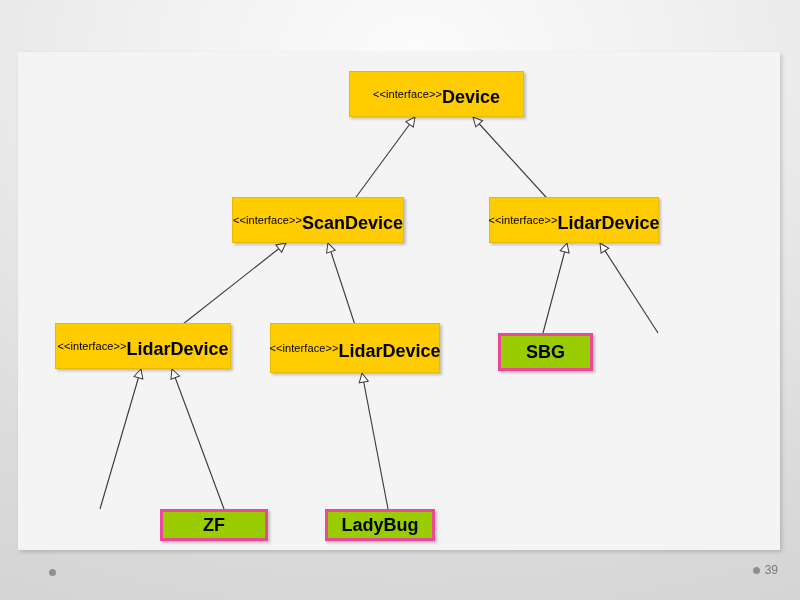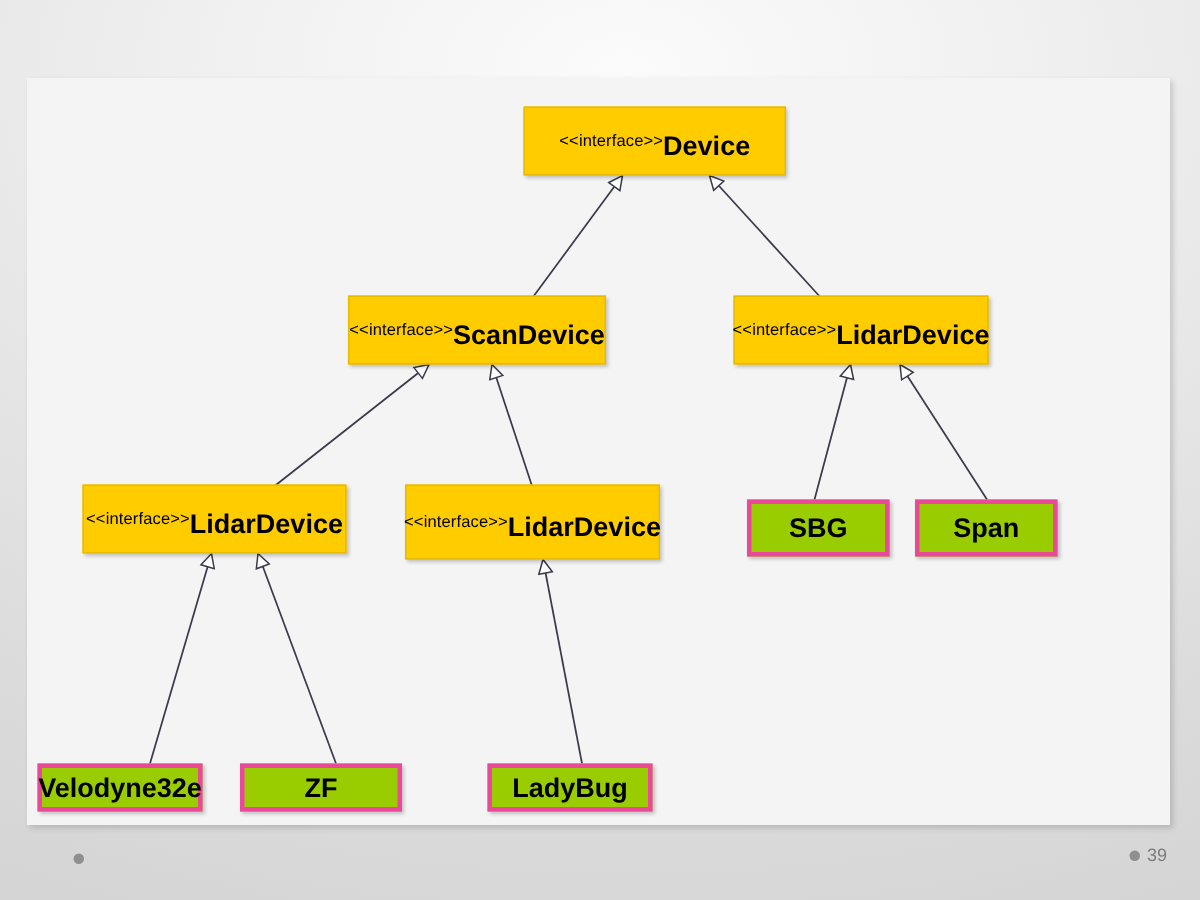--- a/index.html
+++ b/index.html
@@ -187,27 +187,21 @@
 
       <div class="node iface" style="left:252px; top:271px; width:170px; height:50px;">
         <div class="stereotype">&lt;&lt;interface&gt;&gt;</div>
         <div class="node-name">LidarDevice</div>
       </div>
 
       <div class="node leaf" style="left:480px; top:281px; width:95px; height:38px;">
         <div class="node-name">SBG</div>
       </div>
 
-      <div class="node leaf" style="left:592px; top:281px; width:95px; height:38px;">
-        <div class="node-name">Span</div>
-      </div>
-
-      <div class="node leaf" style="left:7px; top:457px; width:110px; height:32px;">
-        <div class="node-name">Velodyne32e</div>
-      </div>
+
 
       <div class="node leaf" style="left:142px; top:457px; width:108px; height:32px;">
         <div class="node-name">ZF</div>
       </div>
 
       <div class="node leaf" style="left:307px; top:457px; width:110px; height:32px;">
         <div class="node-name">LadyBug</div>
       </div>
 
     </div>

